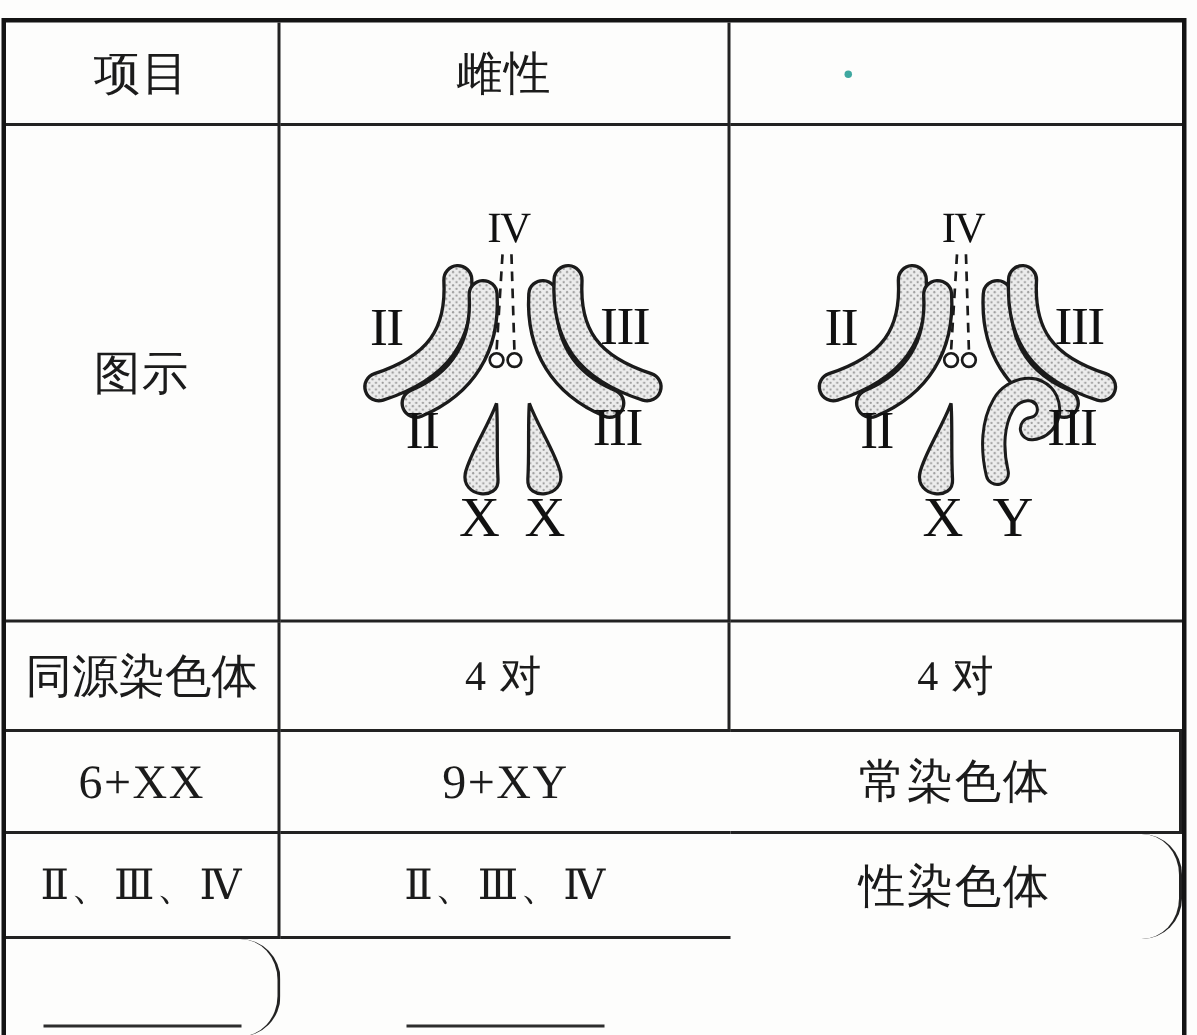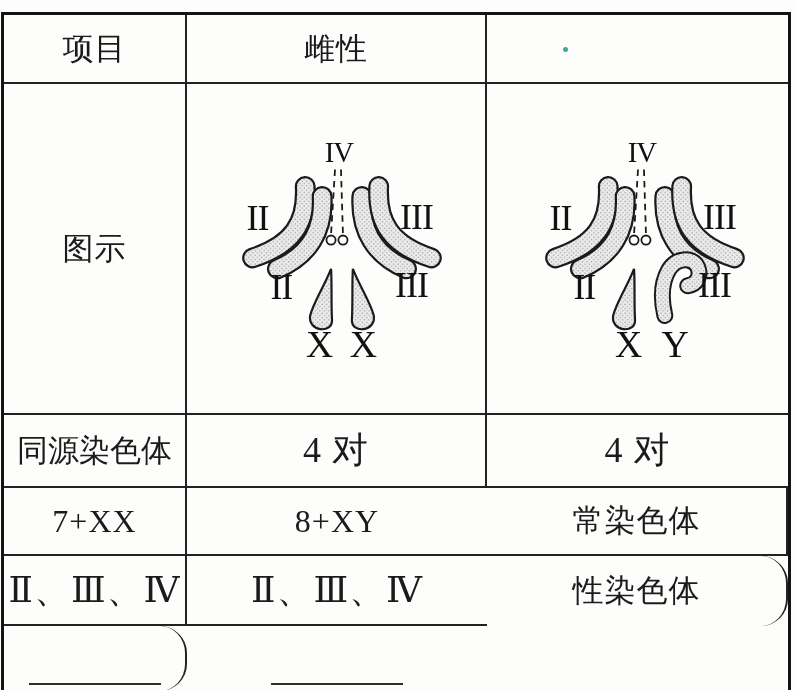--- a/index.html
+++ b/index.html
@@ -17,21 +17,21 @@
   }
   .cell{
     border-right:2px solid #222;border-bottom:2px solid #222;
     box-sizing:border-box;display:flex;align-items:center;justify-content:center;
     position:relative;overflow:hidden;
   }
   .cell.nr{border-right:none;}
   .cell.nb{border-bottom:none;border-radius:27px;}
   .zh{font-size:31px;letter-spacing:1px;white-space:nowrap;}
   .zh-sm{font-size:31px;letter-spacing:0;white-space:nowrap;text-align:center;}
-  .val{font-size:36px;letter-spacing:1px;white-space:nowrap;}
+  .val{font-size:28px;letter-spacing:1px;white-space:nowrap;}
   .val-math{font-size:32px;letter-spacing:1px;white-space:nowrap;}
   .diagram-cell{align-items:center;justify-content:flex-end;padding:0;}
   .blank-cell{align-items:flex-end;justify-content:center;}
   .blank-line{
     width:132px;height:0;border-bottom:2.5px solid #2d2d2d;margin-bottom:6px;
   }
   .speck{
     position:absolute;left:76px;top:32px;width:5px;height:5px;border-radius:50%;
   }
 </style>
@@ -124,24 +124,24 @@
       <span class="zh-sm">同源染色体</span>
     </div>
     <div class="cell">
       <span class="val">4 对</span>
     </div>
     <div class="cell nr">
       <span class="val">4 对</span>
     </div>
 
     <div class="cell">
-      <span class="val-math">7+XX</span>
+      <span class="val-math">6+XX</span>
     </div>
     <div class="cell nr">
-      <span class="val-math">8+XY</span>
+      <span class="val-math">9+XY</span>
     </div>
 
     <div class="cell">
       <span class="zh">常染色体</span>
     </div>
     <div class="cell">
       <span class="val">Ⅱ、Ⅲ、Ⅳ</span>
     </div>
     <div class="cell nr">
       <span class="val">Ⅱ、Ⅲ、Ⅳ</span>

